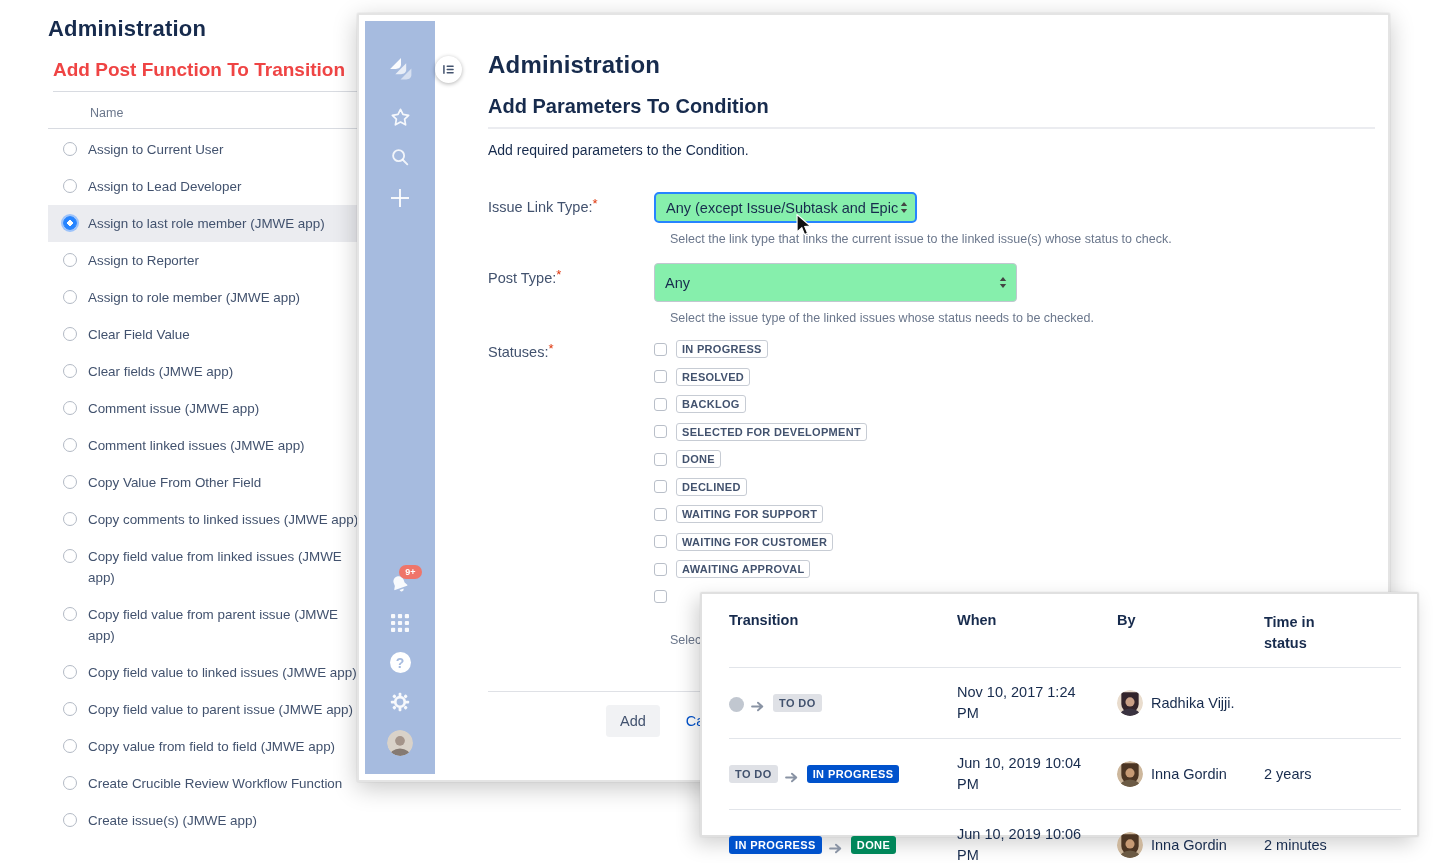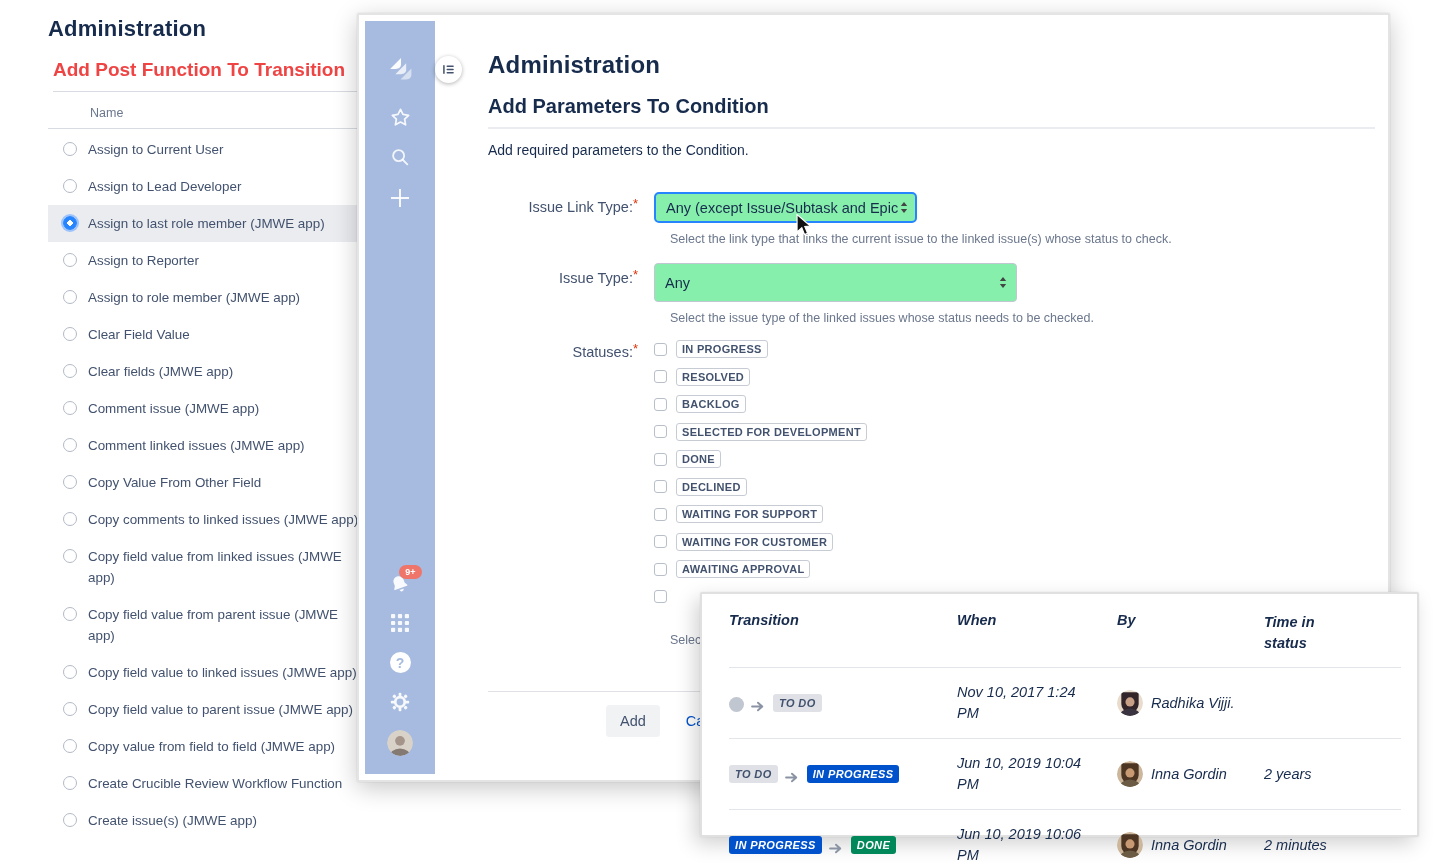--- a/index.html
+++ b/index.html
@@ -54,21 +54,21 @@
     justify-content:center; cursor:pointer; z-index:3; }
 
   .content { flex:1; padding:30px 0 0 53px; color:#172B4D; }
   .c-title { font-size:24px; font-weight:700; margin-bottom:16px; letter-spacing:.2px; }
   .c-heading { font-size:20px; font-weight:700; padding-bottom:9px; border-bottom:2px solid #ebecf0;
     margin-right:8px; }
   .c-desc { font-size:14px; margin-top:13px; }
 
   .form { margin-top:34px; }
   .f-row { display:flex; }
-  .f-label { width:166px; flex:none; text-align:right; padding:7px 16px 0 0; font-size:14.5px;
+  .f-label { width:166px; flex:none; padding:7px 16px 0 0; font-size:14.5px;
     color:#42526E; }
   .req { color:#DE350B; font-size:13px; vertical-align:top; line-height:10px; }
   .sel { display:flex; align-items:center; justify-content:space-between; background:#86efac; cursor:pointer; }
   .sel-focus { width:263px; height:31px; border:2px solid #2684FF; border-radius:5px; padding:0 7px 0 10px; }
   .sel-plain { width:363px; height:39px; border:1px solid #c1c7d0; border-radius:4px; padding:0 9px 0 10px; }
   .sel-text { font-size:14.5px; color:#172B4D; white-space:nowrap; overflow:hidden; }
   .f-help { margin:9px 0 17px 182px; font-size:12.5px; color:#6B778C; }
   .f-statuses .f-label { padding-top:2px; }
   .status-item { display:flex; align-items:center; height:14px; margin-bottom:13.5px; }
   .checkbox { width:13px; height:13px; border:1px solid #b9bfc9; border-radius:3px; background:#fff;
@@ -78,21 +78,21 @@
   .frag { margin:16px 0 0 182px; font-size:12.5px; color:#6B778C; }
   .divider { border-top:1px solid #dfe1e6; margin-top:44px; width:895px; }
   .btn-row { display:flex; align-items:center; margin:13px 0 0 118px; }
   .btn-add { background:#f1f2f4; border:none; border-radius:3.5px; padding:8px 14px; font-size:14.5px;
     color:#42526E; cursor:pointer; font-family:inherit; }
   .link-cancel { color:#0052CC; font-size:14.5px; margin-left:26px; text-decoration:none; cursor:pointer; }
 
   
   .history-panel { position:absolute; left:700px; top:592px; width:719px; height:245px; background:#fff;
     border:2px solid #e0e0e0; border-radius:2px; z-index:4; padding:6px 16px 0 27px;
-    box-shadow:-5px 7px 20px rgba(0,0,0,.18), 0 0 0 1px rgba(0,0,0,.02);font-style:italic; }
+    box-shadow:-5px 7px 20px rgba(0,0,0,.18), 0 0 0 1px rgba(0,0,0,.02); }
   .ht-grid { display:grid; grid-template-columns:228px 160px 147px 1fr; }
   .ht-header { font-size:14.5px; font-weight:700; color:#172B4D; padding:12px 0 13px; }
   .ht-header .narrow { max-width:60px; display:block; line-height:21px; }
   .ht-row { border-top:1px solid #e2e5ea; padding:14px 0; align-items:center; }
   .cell-transition { display:flex; align-items:flex-end; gap:7px; }
   .dot { width:15px; height:15px; border-radius:50%; background:#c1c7d0; flex:none; }
   .lz { font-size:11px; font-weight:700; border-radius:3px; padding:3px 6px; letter-spacing:.4px;
     white-space:nowrap; }
   .lz-gray { background:#dfe1e6; color:#42526E; }
   .lz-blue { background:#0052CC; color:#fff; }
@@ -297,21 +297,21 @@
             <span class="sel-text">Any (except Issue/Subtask and Epic</span>
             <svg width="8" height="13" viewBox="0 0 8 13">
                 <path d="M4 1l3.2 4H0.8z" fill="#444"></path>
                 <path d="M4 12L0.8 8h6.4z" fill="#444"></path>
               </svg>
           </div>
         </div>
         <div class="f-help">Select the link type that links the current issue to the linked issue(s) whose status to check.</div>
 
         <div class="f-row">
-          <div class="f-label"><span>Issue Type:</span><sup class="req">*</sup></div>
+          <div class="f-label"><span>Post Type:</span><sup class="req">*</sup></div>
           <div class="sel sel-plain">
             <span class="sel-text">Any</span>
             <svg width="8" height="13" viewBox="0 0 8 13">
                 <path d="M4 1l3.2 4H0.8z" fill="#444"></path>
                 <path d="M4 12L0.8 8h6.4z" fill="#444"></path>
               </svg>
           </div>
         </div>
         <div class="f-help">Select the issue type of the linked issues whose status needs to be checked.</div>
 

